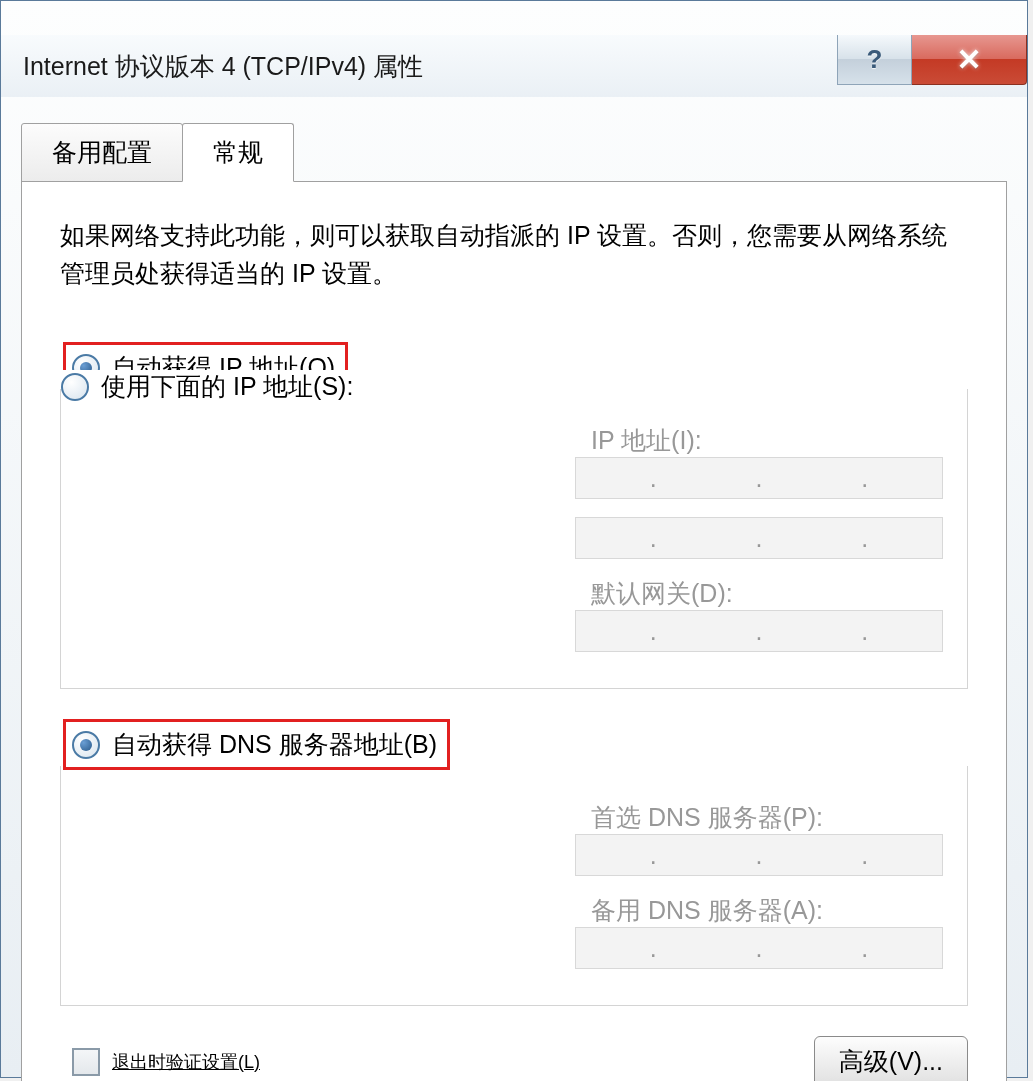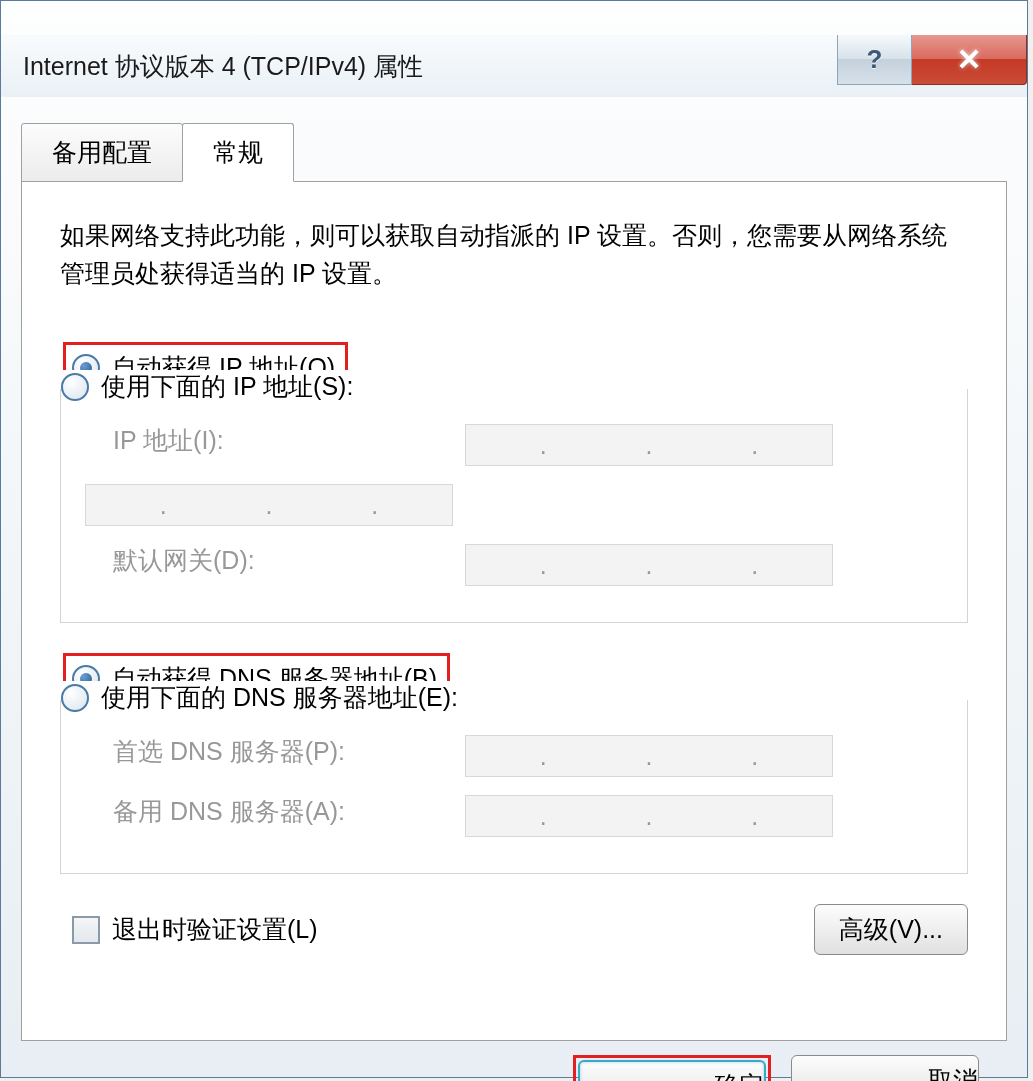--- a/index.html
+++ b/index.html
@@ -159,22 +159,23 @@
 .fieldset::before {
   content: "";
   position: absolute;
   top: 0;
   left: 0;
   right: 0;
   height: 0;
 }
 .field-row {
   display: flex;
-  align-items: flex-start;
+  align-items: flex-end;
   margin-bottom: 18px;
+  flex-direction: column;
 }
 .field-label {
   font-size: 25px;
   color: #989898;
   width: 380px;
   padding-left: 28px;
 }
 .ip-input {
   width: 368px;
   height: 42px;
@@ -203,21 +204,22 @@
 }
 .checkbox {
   width: 28px;
   height: 28px;
   border: 2px solid #8a9aa8;
   background: linear-gradient(to bottom, #f4f6f8, #e4e8ec);
   margin-right: 12px;
   cursor: pointer;
 }
 .checkbox-label {
-  font-size: 25px;
+  font-size: 18px;
+  text-decoration: underline;
 }
 .adv-button {
   padding: 8px 24px;
   font-size: 25px;
   background: linear-gradient(to bottom, #fdfdfd, #e0e0e0);
   border: 1px solid #8a8a8a;
   border-radius: 6px;
   cursor: pointer;
 }
 .dialog-buttons {
@@ -336,24 +338,20 @@
         </div>
 
         <div class="option-group">
           <div class="radio-row highlighted">
             <span class="radio-btn checked"></span>
             <span class="radio-label">自动获得 DNS 服务器地址(B)</span>
           </div>
 
           <div class="group-wrap">
             <div class="fieldset">
-              <div class="legend-container">
-                <span class="radio-btn"></span>
-                <span class="radio-label">使用下面的 DNS 服务器地址(E):</span>
-              </div>
 
               <div class="field-row">
                 <span class="field-label">首选 DNS 服务器(P):</span>
                 <div class="ip-input">
                   <span class="ip-dot">.</span>
                   <span class="ip-dot">.</span>
                   <span class="ip-dot">.</span>
                 </div>
               </div>
               <div class="field-row">

